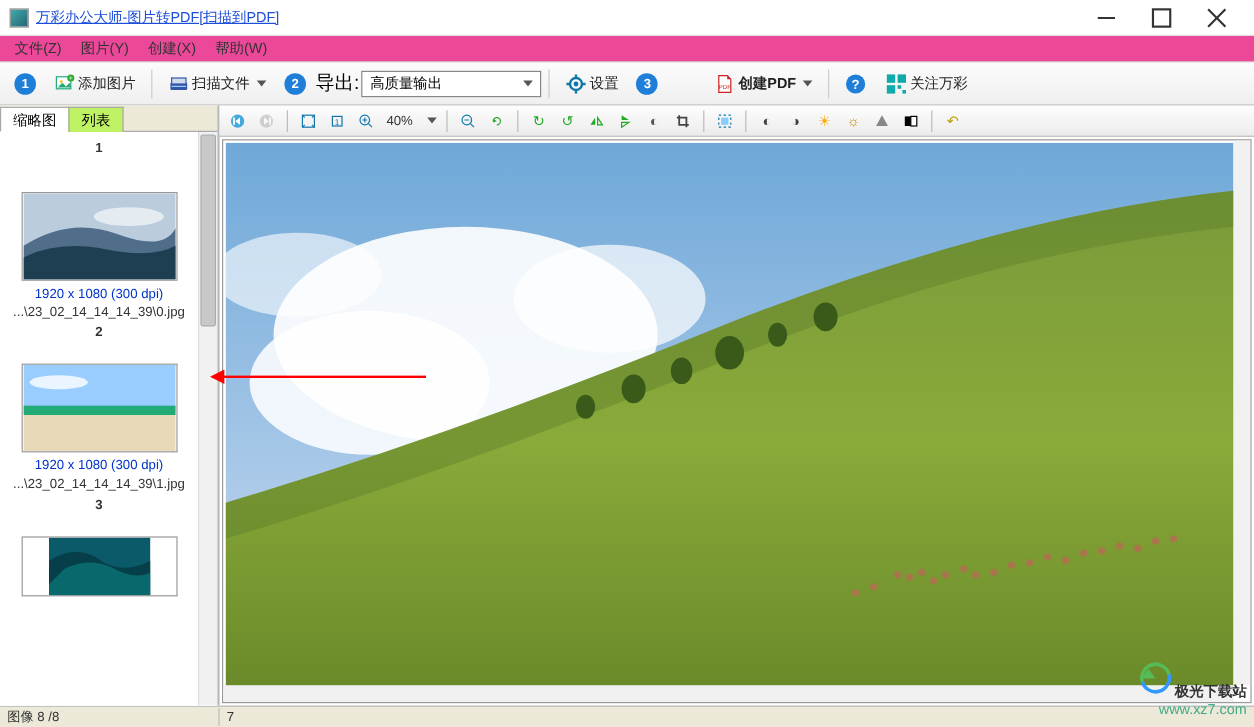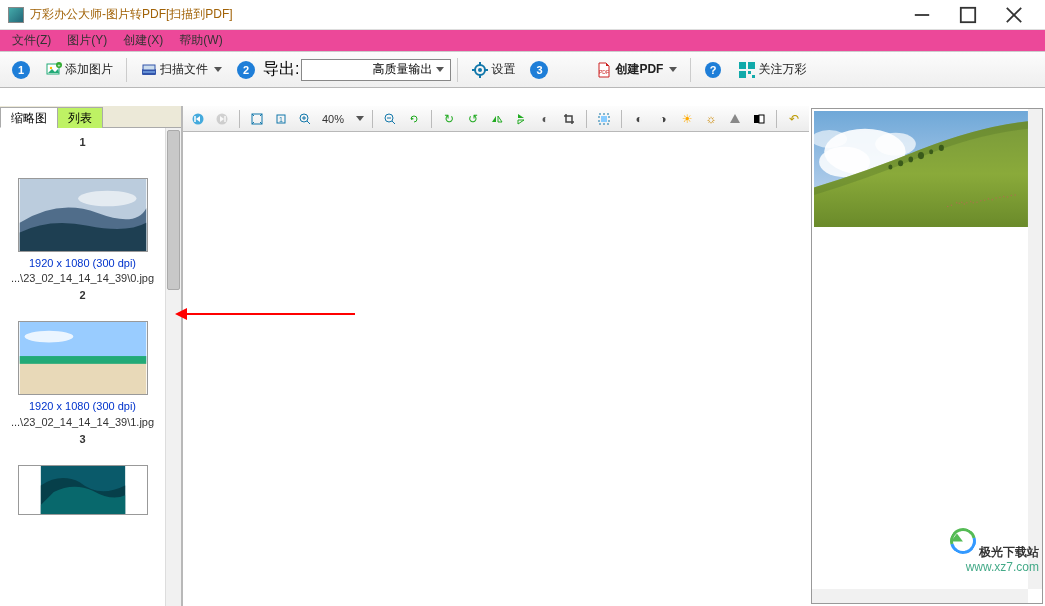--- a/index.html
+++ b/index.html
@@ -1,64 +1,64 @@
 <!DOCTYPE html>
 <html><head>
 <meta charset="utf-8">
 <style>
 * { box-sizing: border-box; margin: 0; padding: 0; font-family: "Microsoft YaHei", sans-serif; }
 body { width: 1045px; height: 606px; background: #fff; overflow: hidden; font-size: 12px; position: relative; }
 
 .titlebar { height: 30px; background: #fff; border-bottom: 1px solid #ddd; display: flex; align-items: center; padding: 0 8px; }
 .titlebar .app-icon { width: 16px; height: 16px; margin-right: 6px; background: linear-gradient(135deg,#4aa,#267); border:1px solid #888; }
-.titlebar .title { flex: 1; font-size: 12px; color: #a16207; }
+.titlebar .title { flex: 1; font-size: 12px; color: #1d4ed8; text-decoration: underline; }
 .titlebar .winbtn { width: 46px; height: 30px; display: flex; align-items: center; justify-content: center; color: #333; }
 
 .menubar { height: 22px; display: flex; align-items: center; padding: 0 4px; border-bottom: 1px solid #ccc; background: #ec4899; }
 .menubar .mi { padding: 2px 8px; font-size: 12px; color: #333; }
 
 .toolbar { height: 36px; background: linear-gradient(#fcfcfc,#efefef); border-bottom: 1px solid #b8b8b8; display: flex; align-items: center; padding: 0 6px; gap: 2px; }
 .stepnum { width: 18px; height: 18px; border-radius: 50%; background: #1e7ed8; color: #fff; font-size: 11px; display: inline-flex; align-items: center; justify-content: center; font-weight: bold; margin: 0 6px; }
 .tbtn { display: inline-flex; align-items: center; gap: 2px; padding: 3px 6px; font-size: 12px; color: #222; border:1px solid transparent; }
 .tsep { width: 1px; height: 24px; background: #ccc; margin: 0 4px; }
 .dropdown-arrow { width: 0; height: 0; border-left: 4px solid transparent; border-right: 4px solid transparent; border-top: 5px solid #555; margin-left: 4px; }
 .combo { height: 22px; border: 1px solid #888; background: #fff; display: inline-flex; align-items: center; padding: 0 6px; font-size: 12px; min-width: 110px; justify-content: space-between; }
 
-.content { display: flex; height: 500px; margin-top: 18px; }
+.content { display: flex; height: 500px; }
 .leftpanel { width: 183px; border-right: 2px solid #b8b8b8; display: flex; flex-direction: column; background: #fff; }
 .tabs { height: 22px; display: flex; border-bottom: 1px solid #aaa; background:#ece9d8; }
 .tab { padding: 2px 10px; font-size: 12px; border: 1px solid #aaa; border-bottom: none; background: #bef264; margin-right: -1px; position:relative; top:1px; }
 .tab.active { background: #fff; border-bottom:1px solid #fff; }
 .thumb-scroll { flex: 1; overflow: hidden; position: relative; background: #fff; }
 .thumb-inner { position:absolute; top:0; left:0; right:16px; padding: 4px 8px; text-align: center; }
 .page-num { font-size: 11px; font-weight: bold; color: #333; margin: 4px 0 6px; }
 .thumb-img { width: 130px; height: 74px; border: 1px solid #999; margin: 4px auto; display:block; }
 .thumb-caption { font-size: 11px; color: #0033cc; line-height: 1.3; margin-bottom: 2px; }
 .thumb-path { font-size: 11px; color: #333; line-height: 1.2; word-break: break-all; }
 .scrollbar { position:absolute; right:0; top:0; bottom:0; width:16px; background:#f1f1f1; border-left:1px solid #ddd; }
 .scroll-thumb { position:absolute; left:1px; right:1px; top:2px; height:160px; background:#c8c8c8; border:1px solid #aaa; border-radius:2px; }
 
-.mainpanel { flex: 1; display: flex; flex-direction: row; position: relative; }
+.mainpanel { flex: 1; display: flex; flex-direction: column; position: relative; }
 .imgtoolbar { height: 26px; background: linear-gradient(#fdfdfd,#ececec); border-bottom: 1px solid #b8b8b8; display: flex; align-items: center; padding: 0 6px; gap: 6px; }
 .imgtoolbar .sep { width:1px; height:18px; background:#bbb; margin:0 2px; }
 .itb { width: 18px; height: 18px; display:inline-flex; align-items:center; justify-content:center; font-size:12px; color:#444; }
 .zoom-label { font-size: 11px; color:#333; padding:0 2px; }
 .preview { flex: 1; background: #fff; position: relative; margin:2px; border:1px solid #999; overflow:hidden; }
 .preview-img { position:absolute; left:2px; right:14px; top:2px; bottom:14px; }
 .hscroll { position:absolute; left:0; right:14px; bottom:0; height:14px; background:#f1f1f1; }
 .vscroll { position:absolute; right:0; top:0; bottom:14px; width:14px; background:#f1f1f1; }
 
 .statusbar { height: 18px; background: #ece9d8; border-top: 1px solid #b8b8b8; display: flex; align-items: center; font-size: 11px; color: #333; }
 .statusbar .cell { padding: 0 6px; border-right: 1px solid #bbb; }
 .statusbar .cell:first-child { width: 183px; }
 
 .arrow-anno { position:absolute; top:313px; left:185px; width:170px; height:2px; background:red; z-index:50; }
 .arrow-anno:before { content:''; position:absolute; left:-10px; top:-5px; width:0; height:0; border-right:12px solid red; border-top:6px solid transparent; border-bottom:6px solid transparent; }
 
-.watermark { position:absolute; right:6px; bottom:32px; font-size:12px; color:#4a8; text-align:right; line-height:1.2; z-index:40; }
+.watermark { position:absolute; right:6px; bottom:8px; font-size:12px; color:#4a8; text-align:right; line-height:1.2; z-index:40; }
 .watermark .logo { display:inline-block; width:26px; height:26px; border-radius:50%; border:3px solid #5b5; border-right-color:#39f; border-bottom-color:#39f; transform:rotate(30deg); margin-bottom:2px; position:relative; }
 .watermark .logo:after { content:''; position:absolute; left:-3px; top:6px; width:0;height:0; border-left:6px solid transparent; border-right:6px solid transparent; border-bottom:8px solid #5b5; transform:rotate(-30deg);}
 .watermark .cn { color:#333; font-weight:bold; }
 .watermark .url { color:#4a8; font-family:Arial; }
 
 svg.ico { width:18px; height:18px; }
 </style>
 </head>
 <body>
 
@@ -107,21 +107,21 @@
     <svg class="ico" viewBox="0 0 18 18">
         <rect x="2" y="8" width="14" height="6" rx="1" fill="#35a"></rect>
         <rect x="3" y="4" width="12" height="5" fill="#cde" stroke="#35a"></rect>
         <line x1="3" y1="11" x2="15" y2="11" stroke="#9cf"></line>
       </svg>
     <span>扫描文件</span>
     <span class="dropdown-arrow"></span>
   </div>
   <span class="stepnum">2</span>
   <span style="font-size:16px;">导出:</span>
-  <div class="combo" style="min-width:150px;justify-content:flex-end;">
+  <div class="combo" style="min-width:150px;">
     <span>高质量输出</span>
     <span class="dropdown-arrow"></span>
   </div>
   <div class="tsep"></div>
   <div class="tbtn">
     <svg class="ico" viewBox="0 0 18 18">
         <circle cx="9" cy="9" r="5" fill="none" stroke="#17a" stroke-width="2"></circle>
         <circle cx="9" cy="9" r="2" fill="#17a"></circle>
         <g stroke="#17a" stroke-width="2">
           <line x1="9" y1="1" x2="9" y2="4"></line>
@@ -361,20 +361,21 @@
             <circle cx="525" cy="375" r="3"></circle>
         </g>
       </svg>
       <div class="hscroll"></div>
       <div class="vscroll"></div>
     </div>
   </div>
 </div>
 
 <div class="statusbar">
+  <div class="cell">图像 8 /8</div>
   <div class="cell" style="flex:1;border-right:none;">7</div>
 </div>
 
 <div class="arrow-anno"></div>
 
 <div class="watermark">
   <span class="logo"></span>
   <span class="cn">极光下载站</span><br>
   <span class="url">www.xz7.com</span>
 </div>

